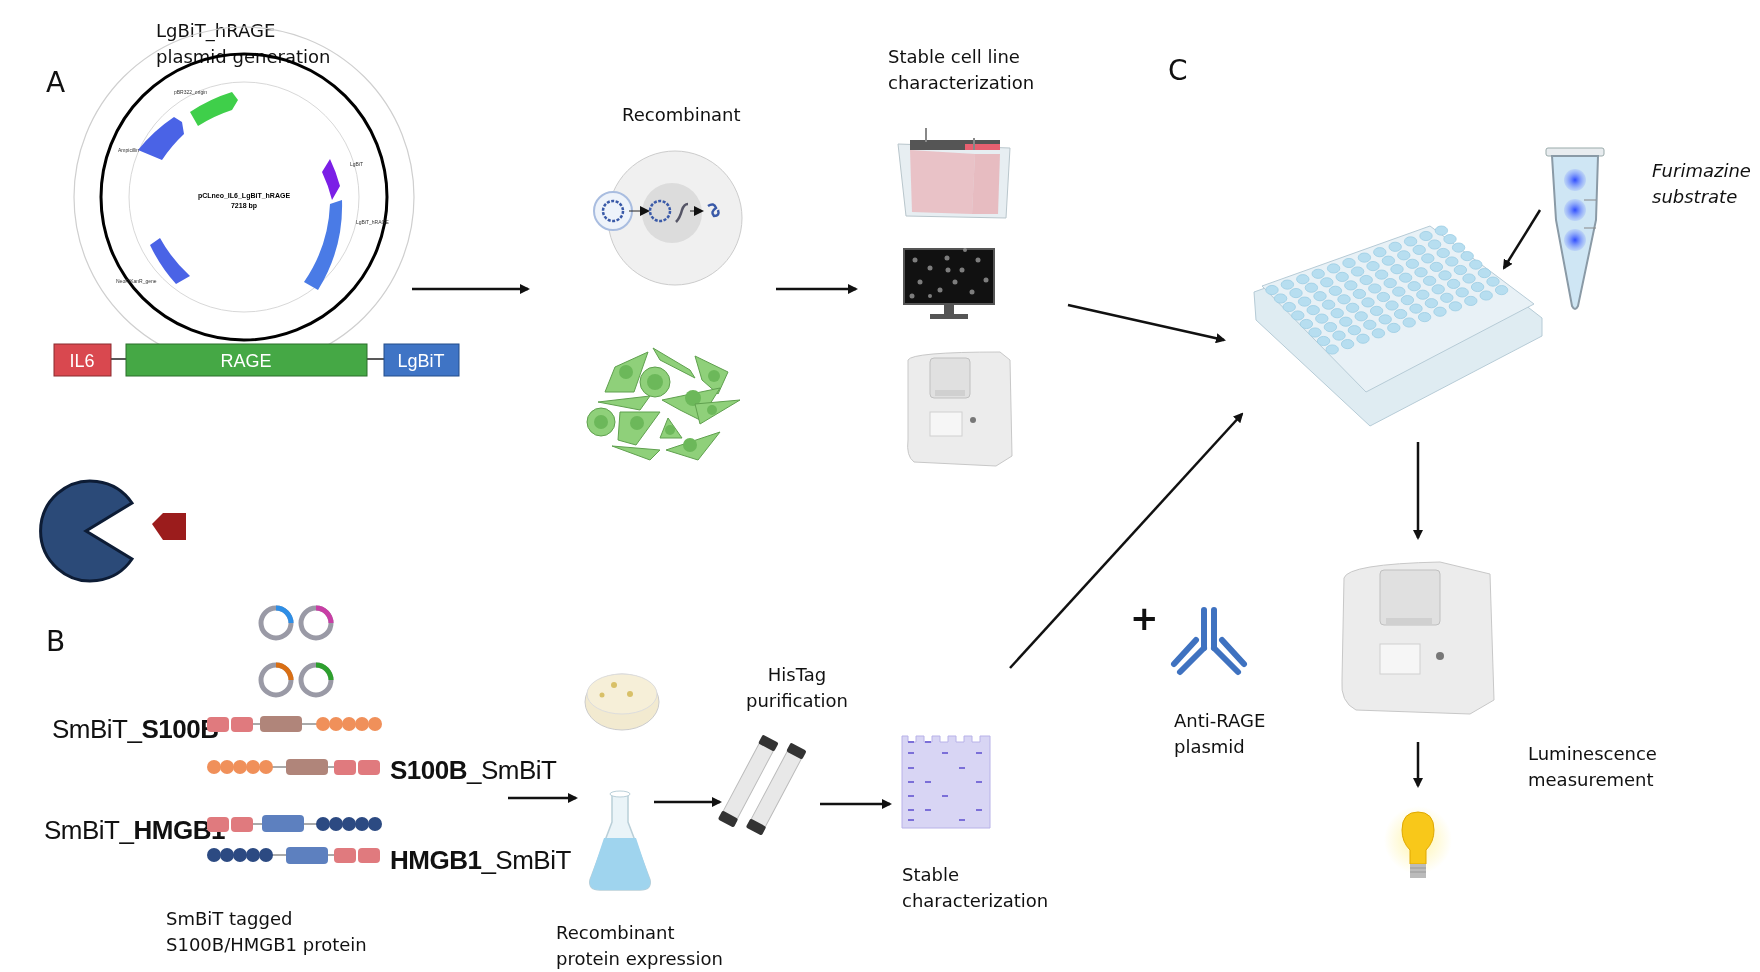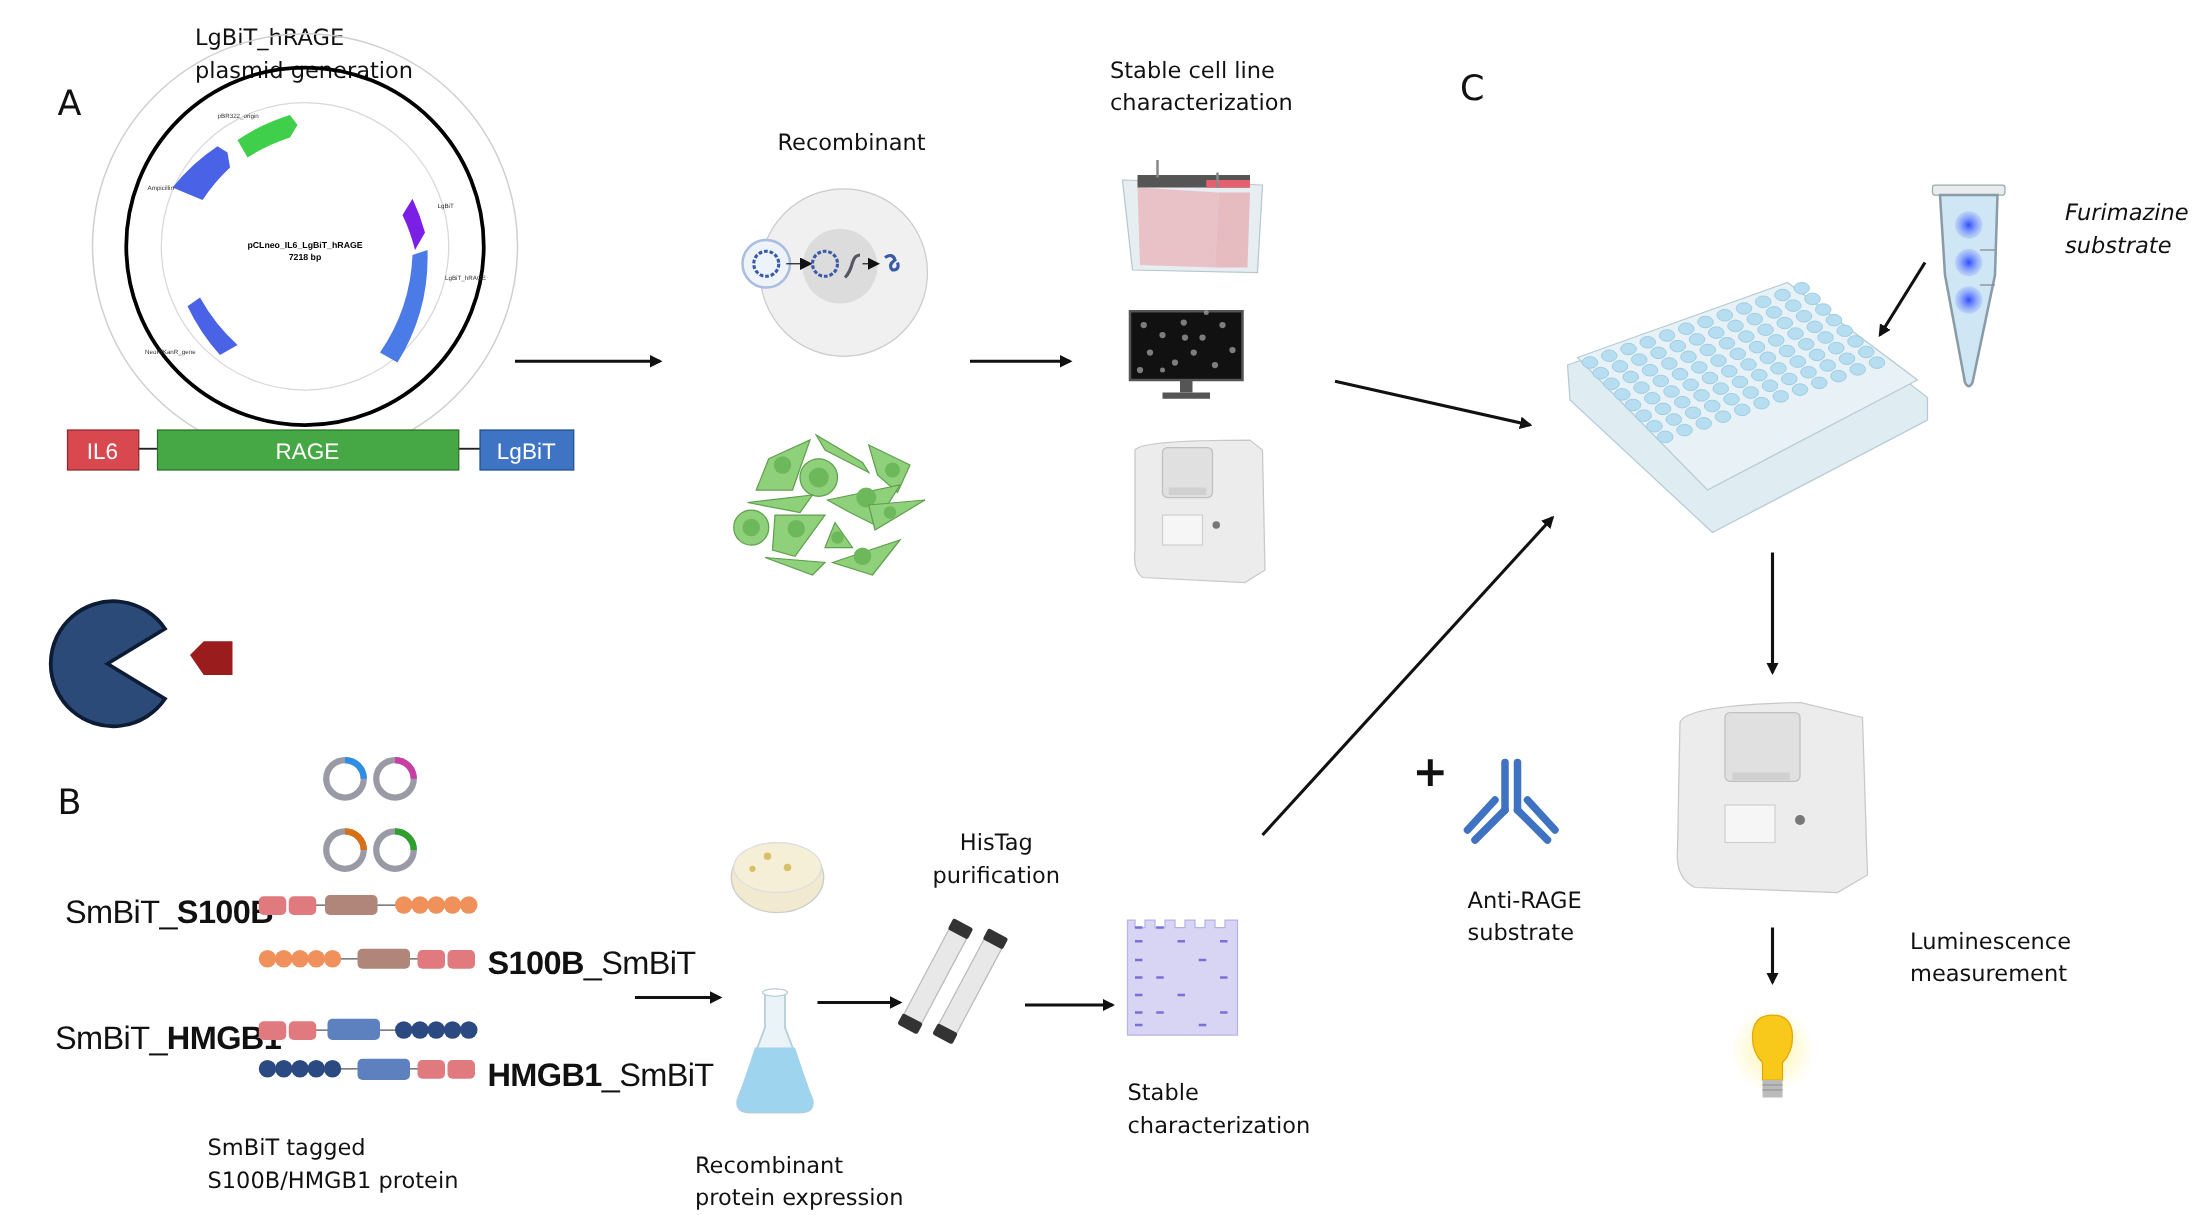--- a/index.html
+++ b/index.html
@@ -36,21 +36,21 @@
 S100B/HMGB1 protein</div>
 <div class="abs lbl" style="left:556px;top:920px;">Recombinant
 protein expression</div>
 <div class="abs lbl" style="left:746px;top:662px;text-align:center;">HisTag
 purification</div>
 <div class="abs lbl" style="left:902px;top:862px;">Stable
 characterization</div>
 
 <div class="abs" style="left:1130px;top:598px;font-size:34px;font-weight:bold;font-family:'DejaVu Sans',sans-serif;">+</div>
 <div class="abs lbl" style="left:1174px;top:708px;">Anti-RAGE
-substrate</div>
+plasmid</div>
 <div class="abs lbl" style="left:1528px;top:741px;">Luminescence
 measurement</div>
 
 <svg width="1760" height="972" viewBox="0 0 1760 972">
   <defs>
     <marker id="ah" markerWidth="10" markerHeight="10" refX="8" refY="5" orient="auto" markerUnits="userSpaceOnUse">
       <path d="M0,0 L10,5 L0,10 Z" fill="#111"></path>
     </marker>
     <radialGradient id="glow" cx="50%" cy="50%" r="50%">
       <stop offset="0%" stop-color="#fff3a0" stop-opacity="0.9"></stop>

